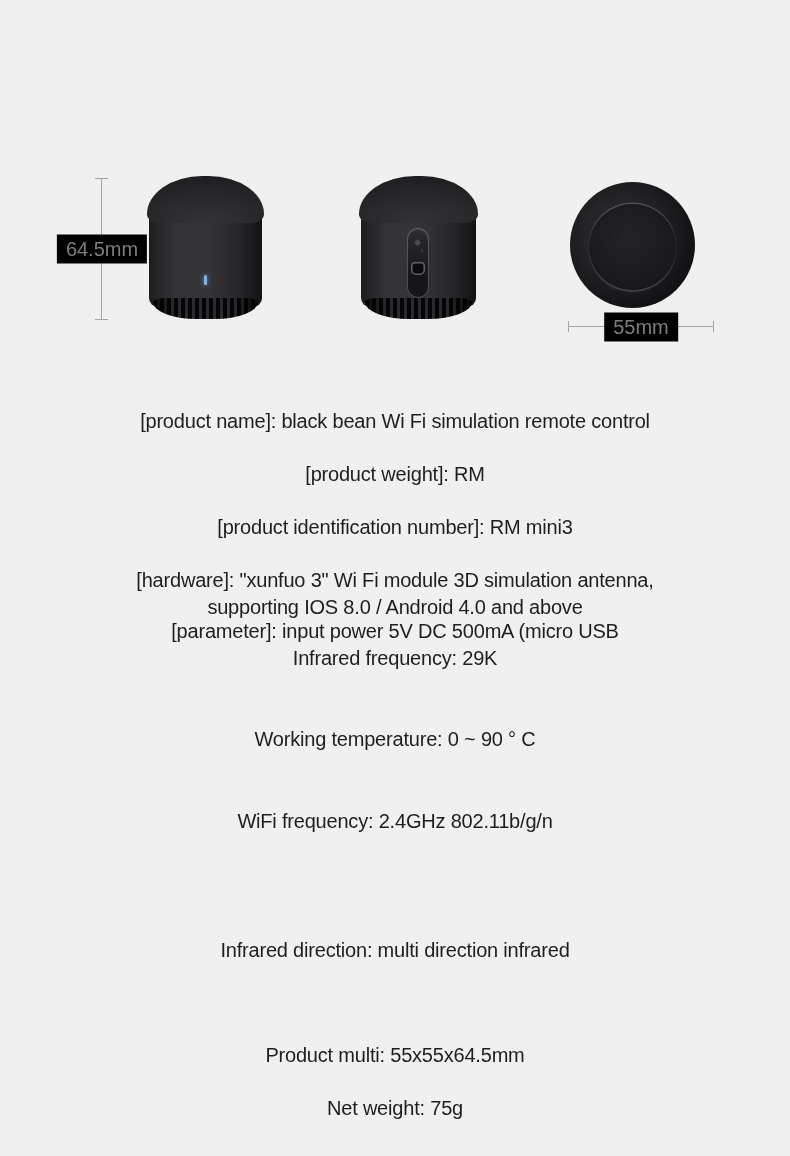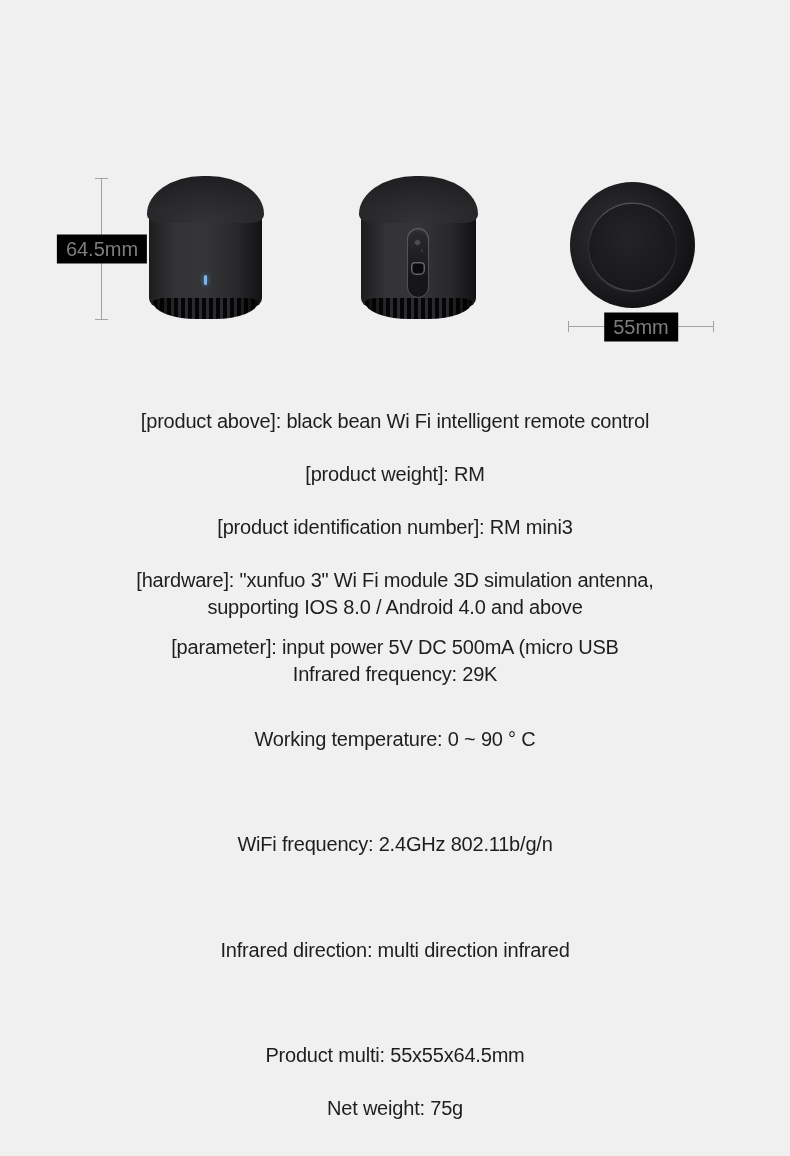--- a/index.html
+++ b/index.html
@@ -135,40 +135,40 @@
   </div>
 
   <div class="dim dim-h">
     <div class="cap-left"></div>
     <div class="line"></div>
     <div class="cap-right"></div>
     <div class="dim-label">55mm</div>
   </div>
 
   <div class="spec" style="top:408px">
-    <span>[product above]: black bean Wi Fi intelligent remote control</span>
+    <span>[product name]: black bean Wi Fi simulation remote control</span>
   </div>
   <div class="spec" style="top:461px">
     <span>[product weight]: RM</span>
   </div>
   <div class="spec" style="top:514px">
     <span>[product identification number]: RM mini3</span>
   </div>
   <div class="spec" style="top:567px">
     <span>[hardware]: "xunfuo 3" Wi Fi module 3D simulation antenna,</span>
     <span>supporting IOS 8.0 / Android 4.0 and above</span>
   </div>
-  <div class="spec" style="top:634px">
+  <div class="spec" style="top:618px">
     <span>[parameter]: input power 5V DC 500mA (micro USB</span>
     <span>Infrared frequency: 29K</span>
   </div>
   <div class="spec" style="top:726px">
     <span>Working temperature: 0 ~ 90 ° C</span>
   </div>
-  <div class="spec" style="top:831px">
+  <div class="spec" style="top:808px">
     <span>WiFi frequency: 2.4GHz 802.11b/g/n</span>
   </div>
   <div class="spec" style="top:937px">
     <span>Infrared direction: multi direction infrared</span>
   </div>
   <div class="spec" style="top:1042px">
     <span>Product multi: 55x55x64.5mm</span>
   </div>
   <div class="spec" style="top:1095px">
     <span>Net weight: 75g</span>

